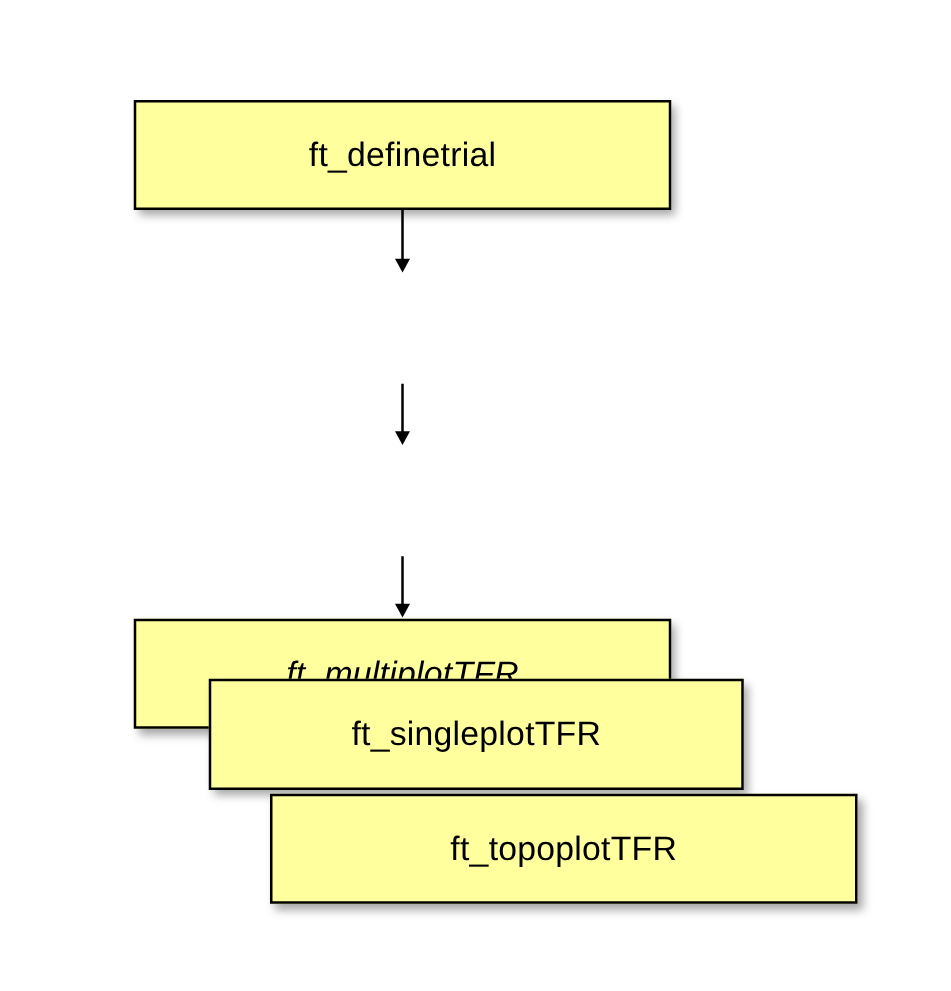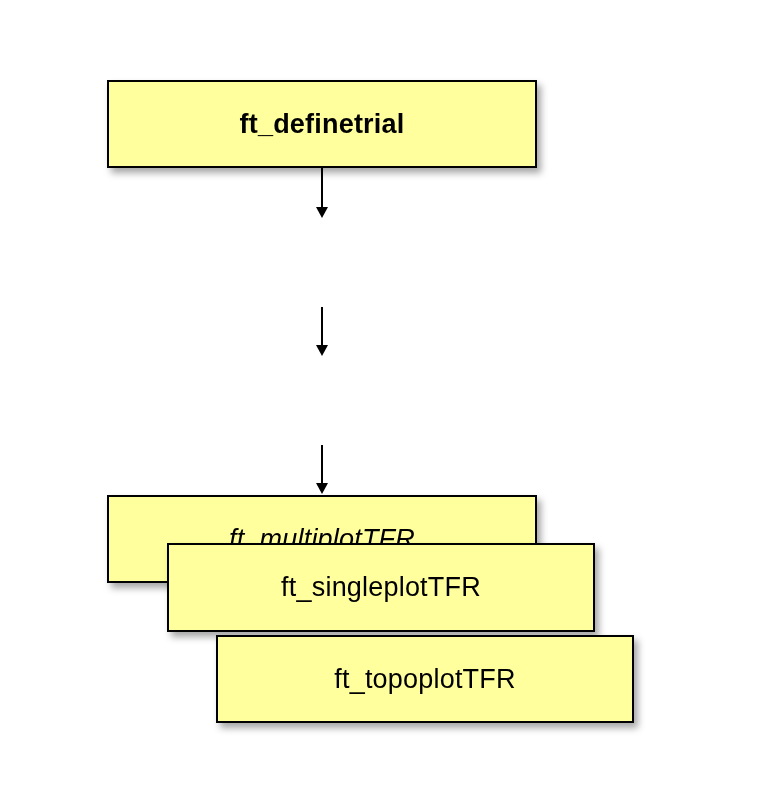--- a/index.html
+++ b/index.html
@@ -27,26 +27,26 @@
     display: flex;
     align-items: center;
     justify-content: center;
   }
   .node-label {
     font-size: 27px;
     color: var(--text, #000000);
     letter-spacing: 0.2px;
     white-space: nowrap;
   }
-  .node-1 { left: 107px; top: 80px;  width: 430px; height: 88px; z-index: 1; font-weight: bold; }
+  .node-1 { left: 107px; top: 80px;  width: 430px; height: 88px; z-index: 1; }
   .node-2 { left: 107px; top: 219px; width: 430px; height: 88px; z-index: 1; }
   .node-3 { left: 107px; top: 357px; width: 430px; height: 88px; z-index: 1; }
   .node-4 { left: 107px; top: 495px; width: 430px; height: 88px; z-index: 1; font-style: italic; }
   .node-5 { left: 167px; top: 543px; width: 428px; height: 89px; z-index: 2; }
-  .node-6 { left: 216px; top: 635px; width: 418px; height: 88px; z-index: 3; }
+  .node-6 { left: 216px; top: 635px; width: 470px; height: 88px; z-index: 3; }
 
   .arrow {
     position: absolute;
     left: 316px;
     width: 12px;
     z-index: 0;
   }
   .arrow-1 { top: 168px; height: 50px; }
   .arrow-2 { top: 307px; height: 49px; }
   .arrow-3 { top: 445px; height: 49px; }

